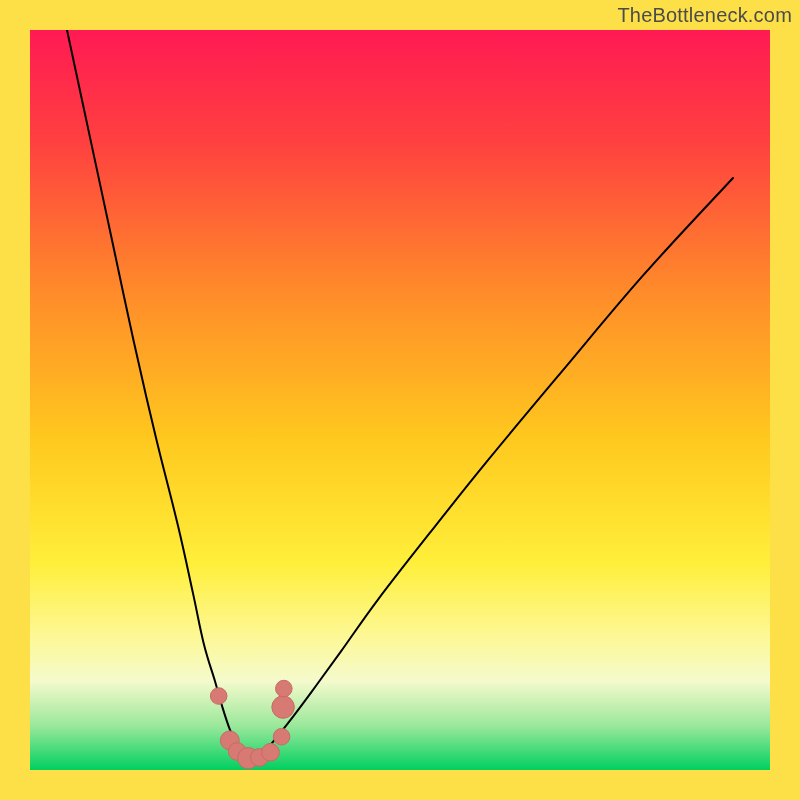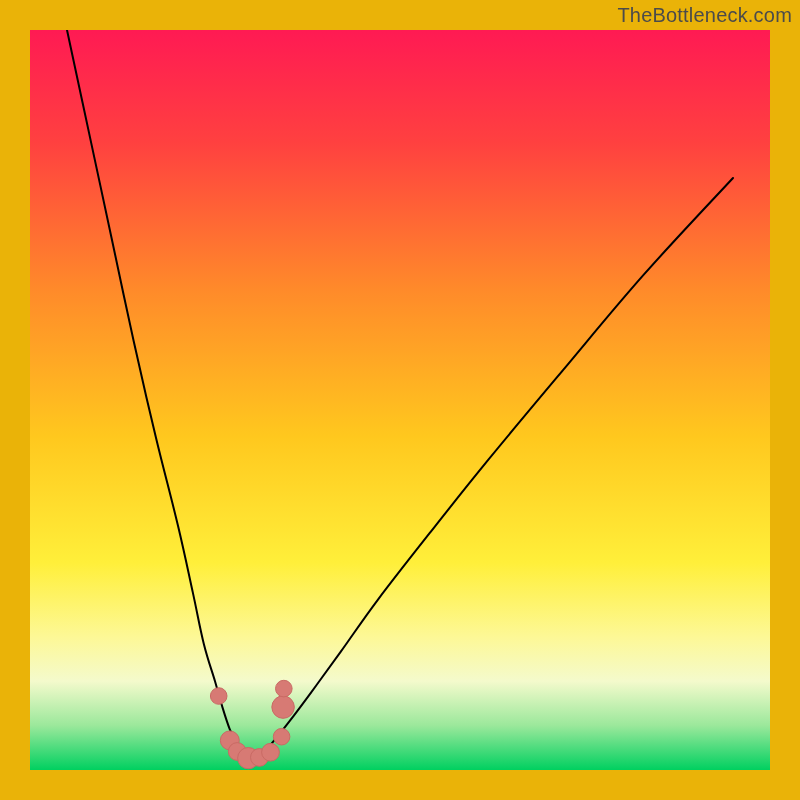--- a/index.html
+++ b/index.html
@@ -10,21 +10,21 @@
     background: #000;
     overflow: hidden;
     font-family: Arial, Helvetica, sans-serif;
   }
   .frame {
     position: absolute;
     left: 0;
     top: 0;
     width: 800px;
     height: 800px;
-    background: #eab308;
+    background: #fde047;
   }
   .plot {
     position: absolute;
     left: 30px;
     top: 30px;
     width: 740px;
     height: 740px;
     overflow: hidden;
   }
   .plot svg {

